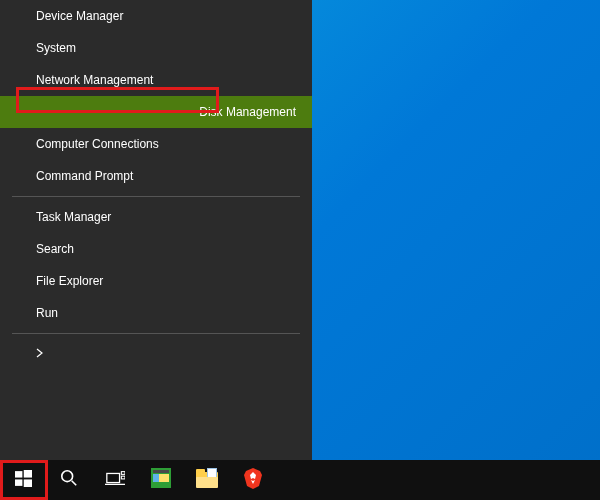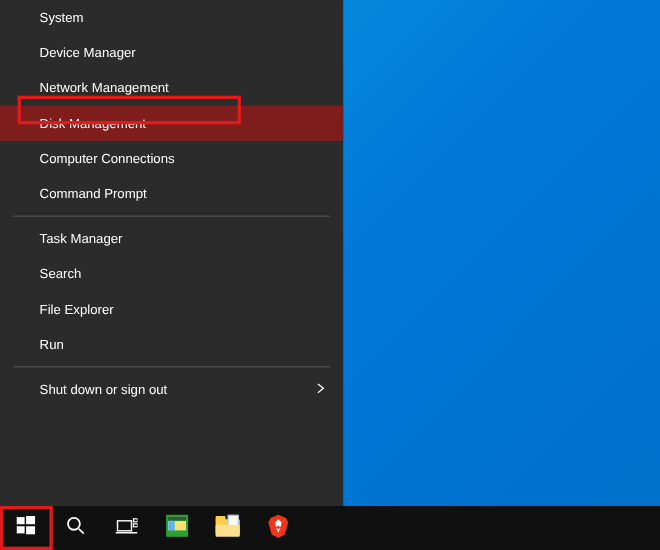--- a/index.html
+++ b/index.html
@@ -35,21 +35,21 @@
   }
   .winx-item {
     height: 32px;
     display: flex;
     align-items: center;
     padding-left: 36px;
     padding-right: 16px;
     cursor: default;
     justify-content: space-between;
   }
-  .winx-item.highlight { background: #7f1d1d; }
+  .winx-item.highlight { background: #4d7c0f; justify-content: flex-end; }
   .winx-sep {
     height: 1px;
     background: #555;
     margin: 4px 12px;
   }
   .chevron { color: #fff; font-size: 12px; }
   .red-box { position: absolute; border: 3px solid #e11b1b; pointer-events: none; }
   .red-box.start { left: 0; bottom: 0; width: 48px; height: 40px; }
   .red-box.disk { left: 16px; top: 87px; width: 203px; height: 26px; }
   .file-icon { width: 22px; height: 16px; position: relative; }
@@ -58,24 +58,24 @@
   .file-icon .front { position:absolute; left:0; bottom:0; width:22px; height:11px; background:#ffe08a; border-radius:1px; }
   .file-icon .paper { position:absolute; right:1px; top:-4px; width:10px; height:12px; background:#fff; border:1px solid #9cc3e6; }
 </style>
 </head>
 <body>
 
 <div class="desktop">
 
   <div class="winx-menu">
     <div class="winx-item">
-      <span>System</span>
+      <span>Device Manager</span>
     </div>
     <div class="winx-item">
-      <span>Device Manager</span>
+      <span>System</span>
     </div>
     <div class="winx-item">
       <span>Network Management</span>
     </div>
     <div class="winx-item highlight">
       <span>Disk Management</span>
     </div>
     <div class="winx-item">
       <span>Computer Connections</span>
     </div>
@@ -94,21 +94,20 @@
     <div class="winx-item">
       <span>File Explorer</span>
     </div>
     <div class="winx-item">
       <span>Run</span>
     </div>
 
     <div class="winx-sep"></div>
 
     <div class="winx-item">
-      <span>Shut down or sign out</span>
       <span class="chevron">
         <svg width="8" height="10" viewBox="0 0 8 10">
             <path d="M1 1 L6 5 L1 9" stroke="#fff" stroke-width="1.2" fill="none"></path>
           </svg>
       </span>
     </div>
   </div>
 
   <div class="taskbar">
     <div class="tb-btn">

